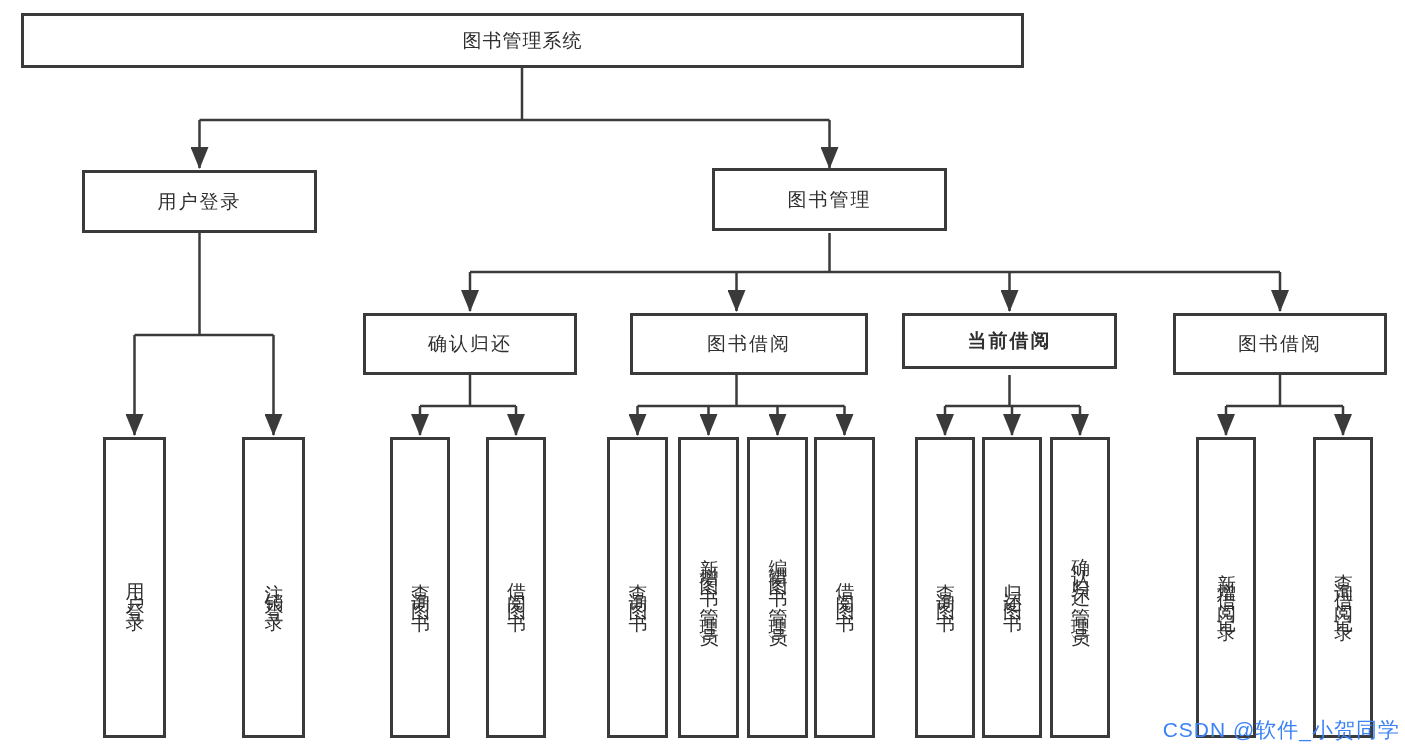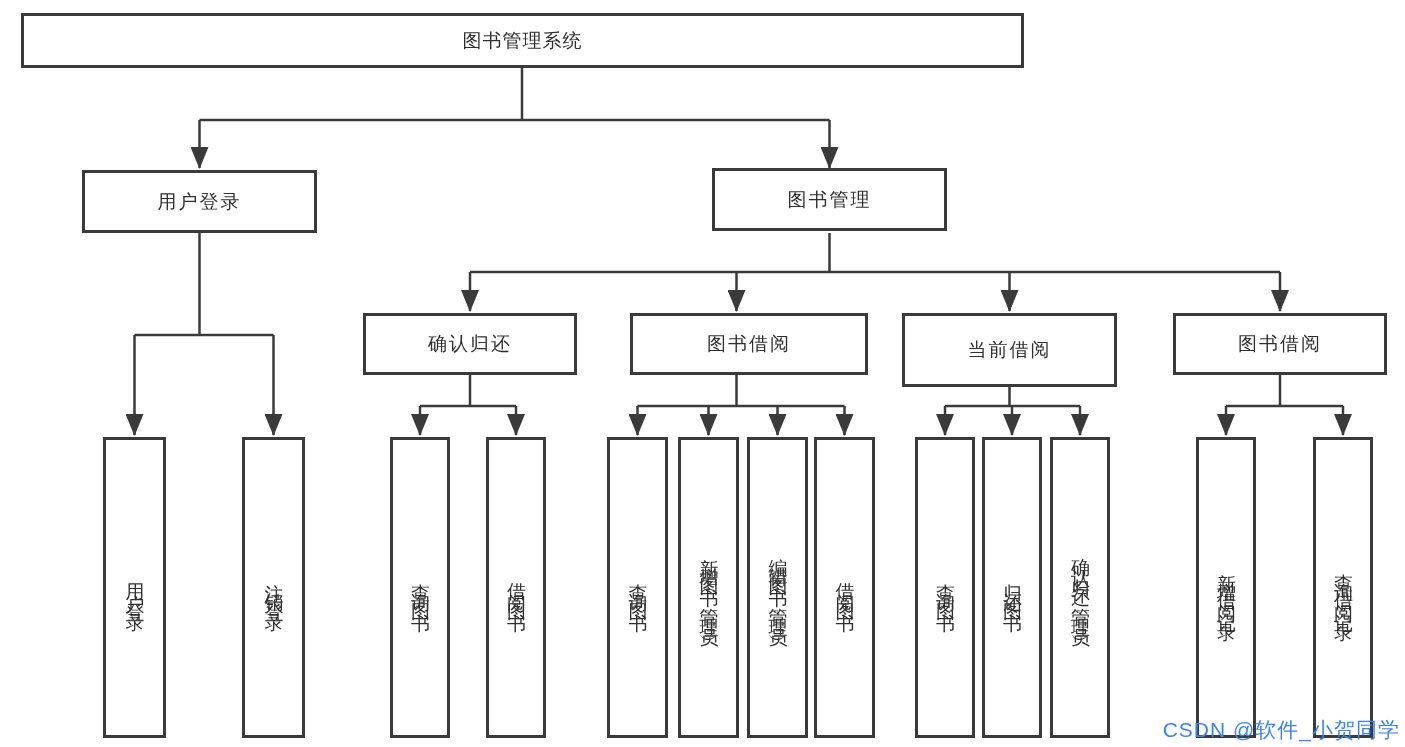--- a/index.html
+++ b/index.html
@@ -115,21 +115,21 @@
   <div class="node hnode" style="left:712px; top:168px; width:235px; height:63px;">
     <span>图书管理</span>
   </div>
 
   <div class="node hnode" style="left:363px; top:313px; width:214px; height:62px;">
     <span>确认归还</span>
   </div>
   <div class="node hnode" style="left:630px; top:313px; width:238px; height:62px;">
     <span>图书借阅</span>
   </div>
-  <div class="node hnode" style="left:902px; top:313px; width:215px; height:74px;">
+  <div class="node hnode" style="left:902px; top:313px; width:215px; height:56px;font-weight:bold;">
     <span>当前借阅</span>
   </div>
   <div class="node hnode" style="left:1173px; top:313px; width:214px; height:62px;">
     <span>图书借阅</span>
   </div>
 
   <div class="node leaf" style="left:103px; top:437px; width:63px; height:301px;">
     <span>用户登录</span>
   </div>
   <div class="node leaf" style="left:242px; top:437px; width:63px; height:301px;">

